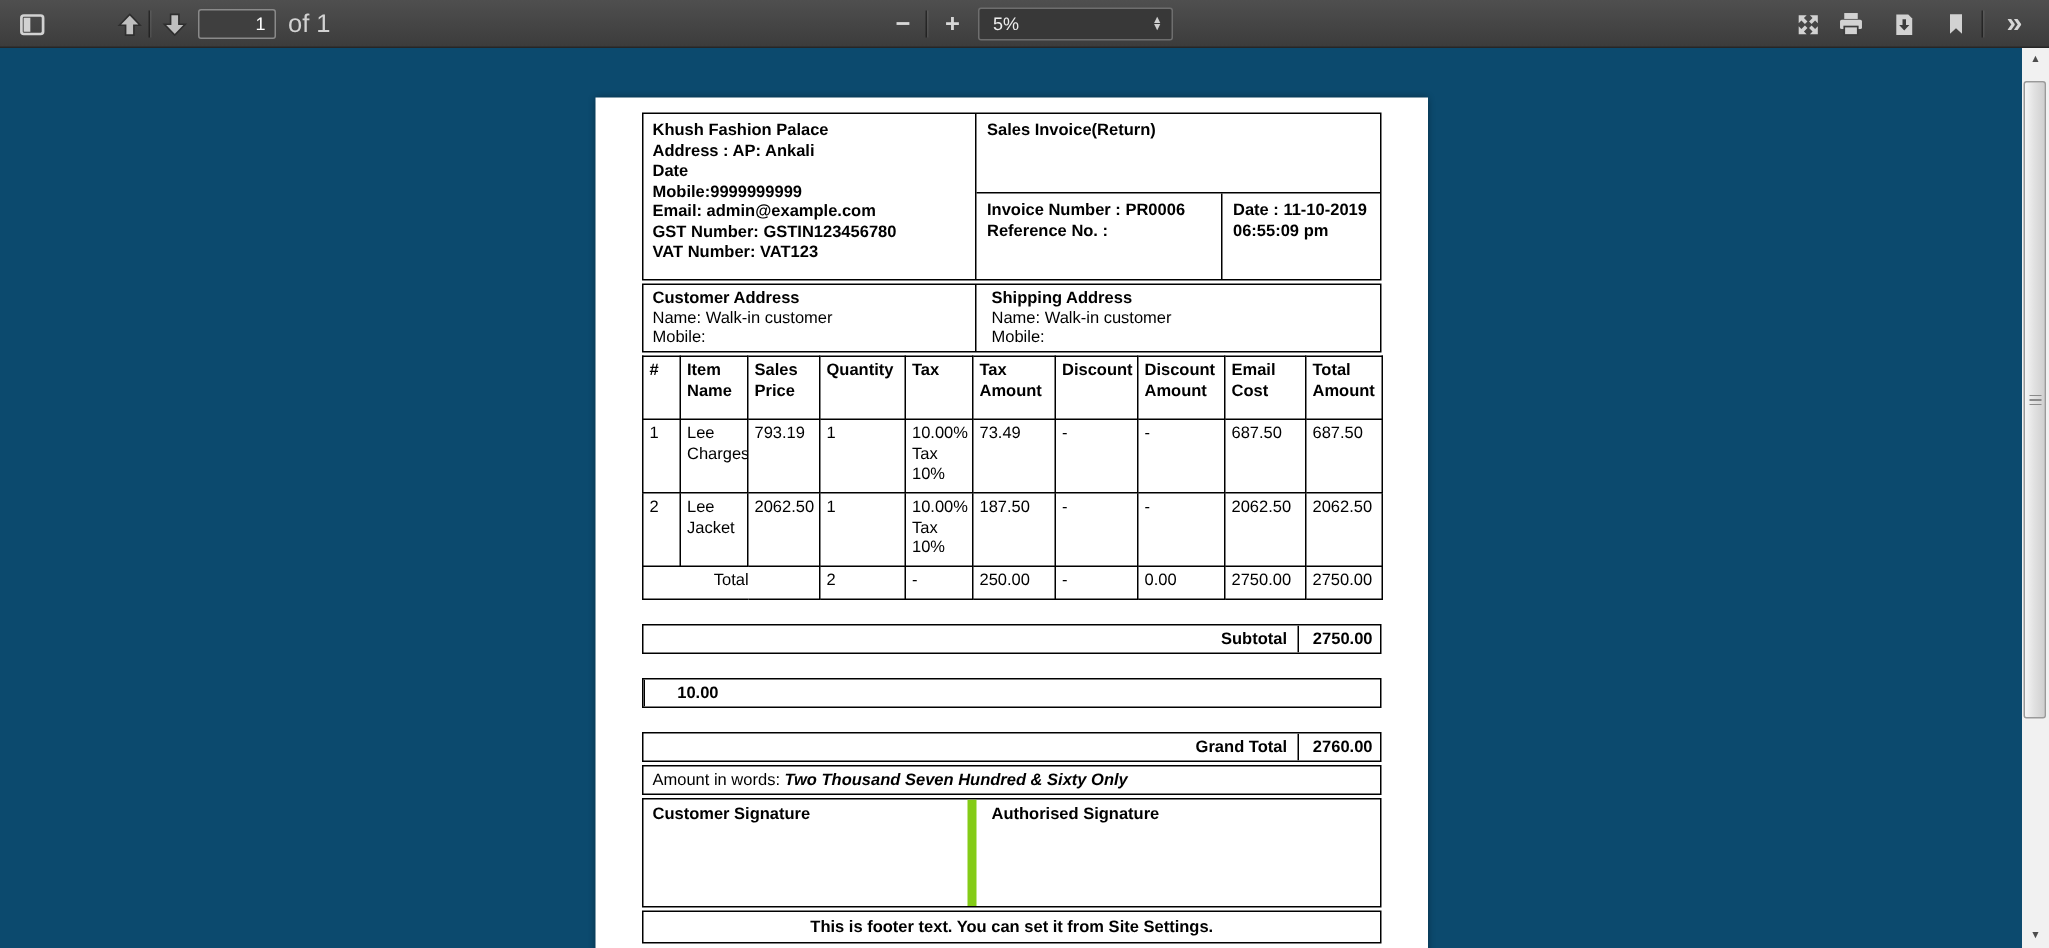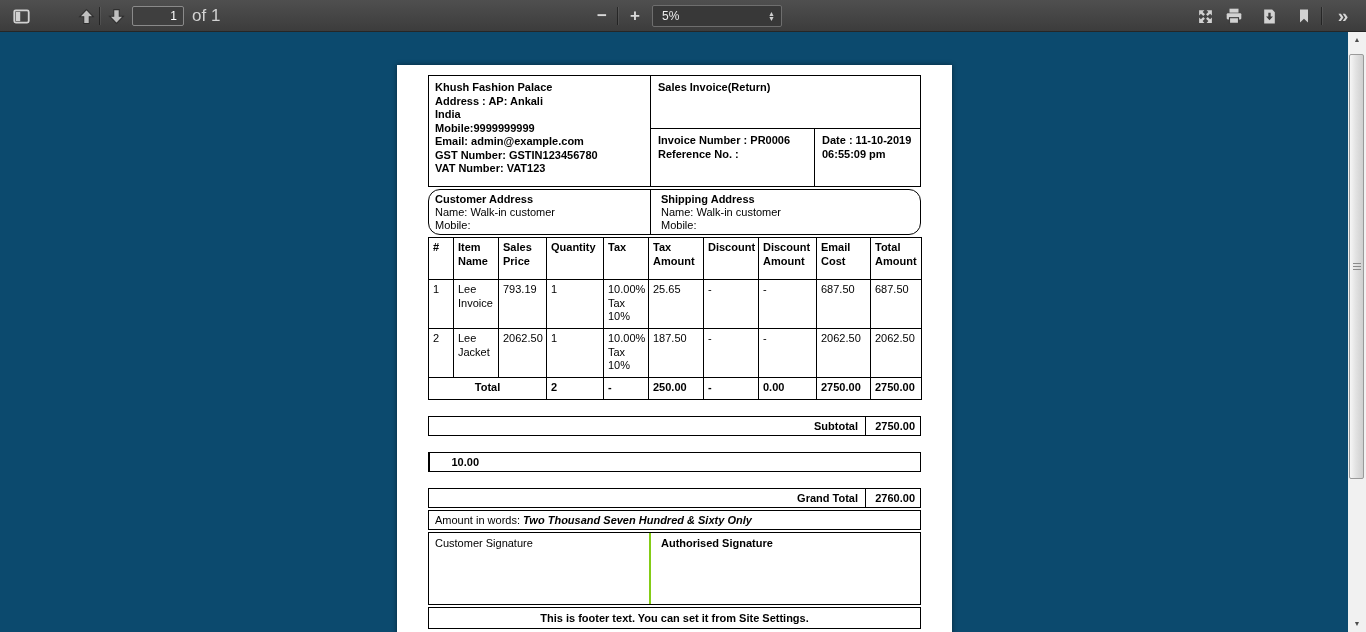--- a/index.html
+++ b/index.html
@@ -56,43 +56,43 @@
   .r { text-align:right; }
 
   .sec-header { display:flex; height:112px; }
   .company-cell { width:222px; border-right:1px solid #000; padding:5px 6px; }
   .hdr-right { flex:1; display:flex; flex-direction:column; }
   .title-cell { height:53px; border-bottom:1px solid #000; padding:5px 7px; }
   .invnum-row { flex:1; display:flex; }
   .invnum-cell { width:164px; border-right:1px solid #000; padding:5px 7px; }
   .date-cell { flex:1; padding:5px 7px; }
 
-  .sec-addr { display:flex; height:46px; margin-top:2px; line-height:13px;border-radius:12px; }
+  .sec-addr { display:flex; height:46px; margin-top:2px; line-height:13px; }
   .addr-cell { width:222px; border-right:1px solid #000; padding:3px 6px; }
   .ship-cell { flex:1; padding:3px 10px; }
 
   table.items { margin-top:2px; width:493px; border-collapse:collapse;
     table-layout:fixed; }
   table.items th, table.items td { border:1px solid #000; padding:3px 4px;
     vertical-align:top; text-align:left; overflow:hidden; }
   table.items th { height:42px; }
   table.items td { height:49px; }
-  tr.total-row td { height:22px; font-weight:bold; }
+  tr.total-row td { height:22px; font-weight:normal; }
 
   .sum-row { display:flex; height:20px; margin-top:16px; }
   .sum-label { flex:1; text-align:right; font-weight:bold; padding:3px 7px; }
   .sum-value { width:55px; border-left:1px solid #000; text-align:right;
     font-weight:bold; padding:3px 5px; }
 
   .words-row { height:20px; margin-top:2px; padding:3px 6px; }
   .words-val { font-weight:bold; font-style:italic; }
 
   .sec-sign { display:flex; height:73px; margin-top:2px; }
-  .sign-cell { width:222px; border-right:2px solid #84cc16; padding:4px 6px;
-    font-weight:normal; }
+  .sign-cell { width:222px; border-right:6px solid #84cc16; padding:4px 6px;
+    font-weight:bold; }
   .sign-cell2 { flex:1; padding:4px 10px; font-weight:bold; }
 
   .footer-row { height:22px; margin-top:2px; text-align:center;
     font-weight:bold; padding:4px 6px; }
 </style>
 </head>
 <body>
 
 <div class="toolbar">
   <button class="tbtn" style="left:8px">
@@ -180,21 +180,21 @@
 </div>
 
 <div class="viewer">
   <div class="page">
     <div class="inv">
 
       <div class="sec sec-header">
         <div class="company-cell b">
           <div>Khush Fashion Palace</div>
           <div>Address : AP: Ankali</div>
-          <div>India</div>
+          <div>Date</div>
           <div>Mobile:9999999999</div>
           <div>Email: admin@example.com</div>
           <div>GST Number: GSTIN123456780</div>
           <div>VAT Number: VAT123</div>
         </div>
         <div class="hdr-right">
           <div class="title-cell b">Sales Invoice(Return)</div>
           <div class="invnum-row">
             <div class="invnum-cell b">
               <div>Invoice Number : PR0006</div>
@@ -242,25 +242,25 @@
           <th>Quantity</th>
           <th>Tax</th>
           <th>Tax Amount</th>
           <th>Discount</th>
           <th>Discount Amount</th>
           <th>Email Cost</th>
           <th>Total Amount</th>
         </tr>
         <tr>
           <td>1</td>
-          <td>Lee Invoice</td>
+          <td>Lee Charges</td>
           <td>793.19</td>
           <td>1</td>
           <td>10.00% Tax 10%</td>
-          <td class="r">25.65</td>
+          <td class="r">73.49</td>
           <td class="r">-</td>
           <td class="r">-</td>
           <td class="r">687.50</td>
           <td class="r">687.50</td>
         </tr>
         <tr>
           <td>2</td>
           <td>Lee Jacket</td>
           <td>2062.50</td>
           <td>1</td>

